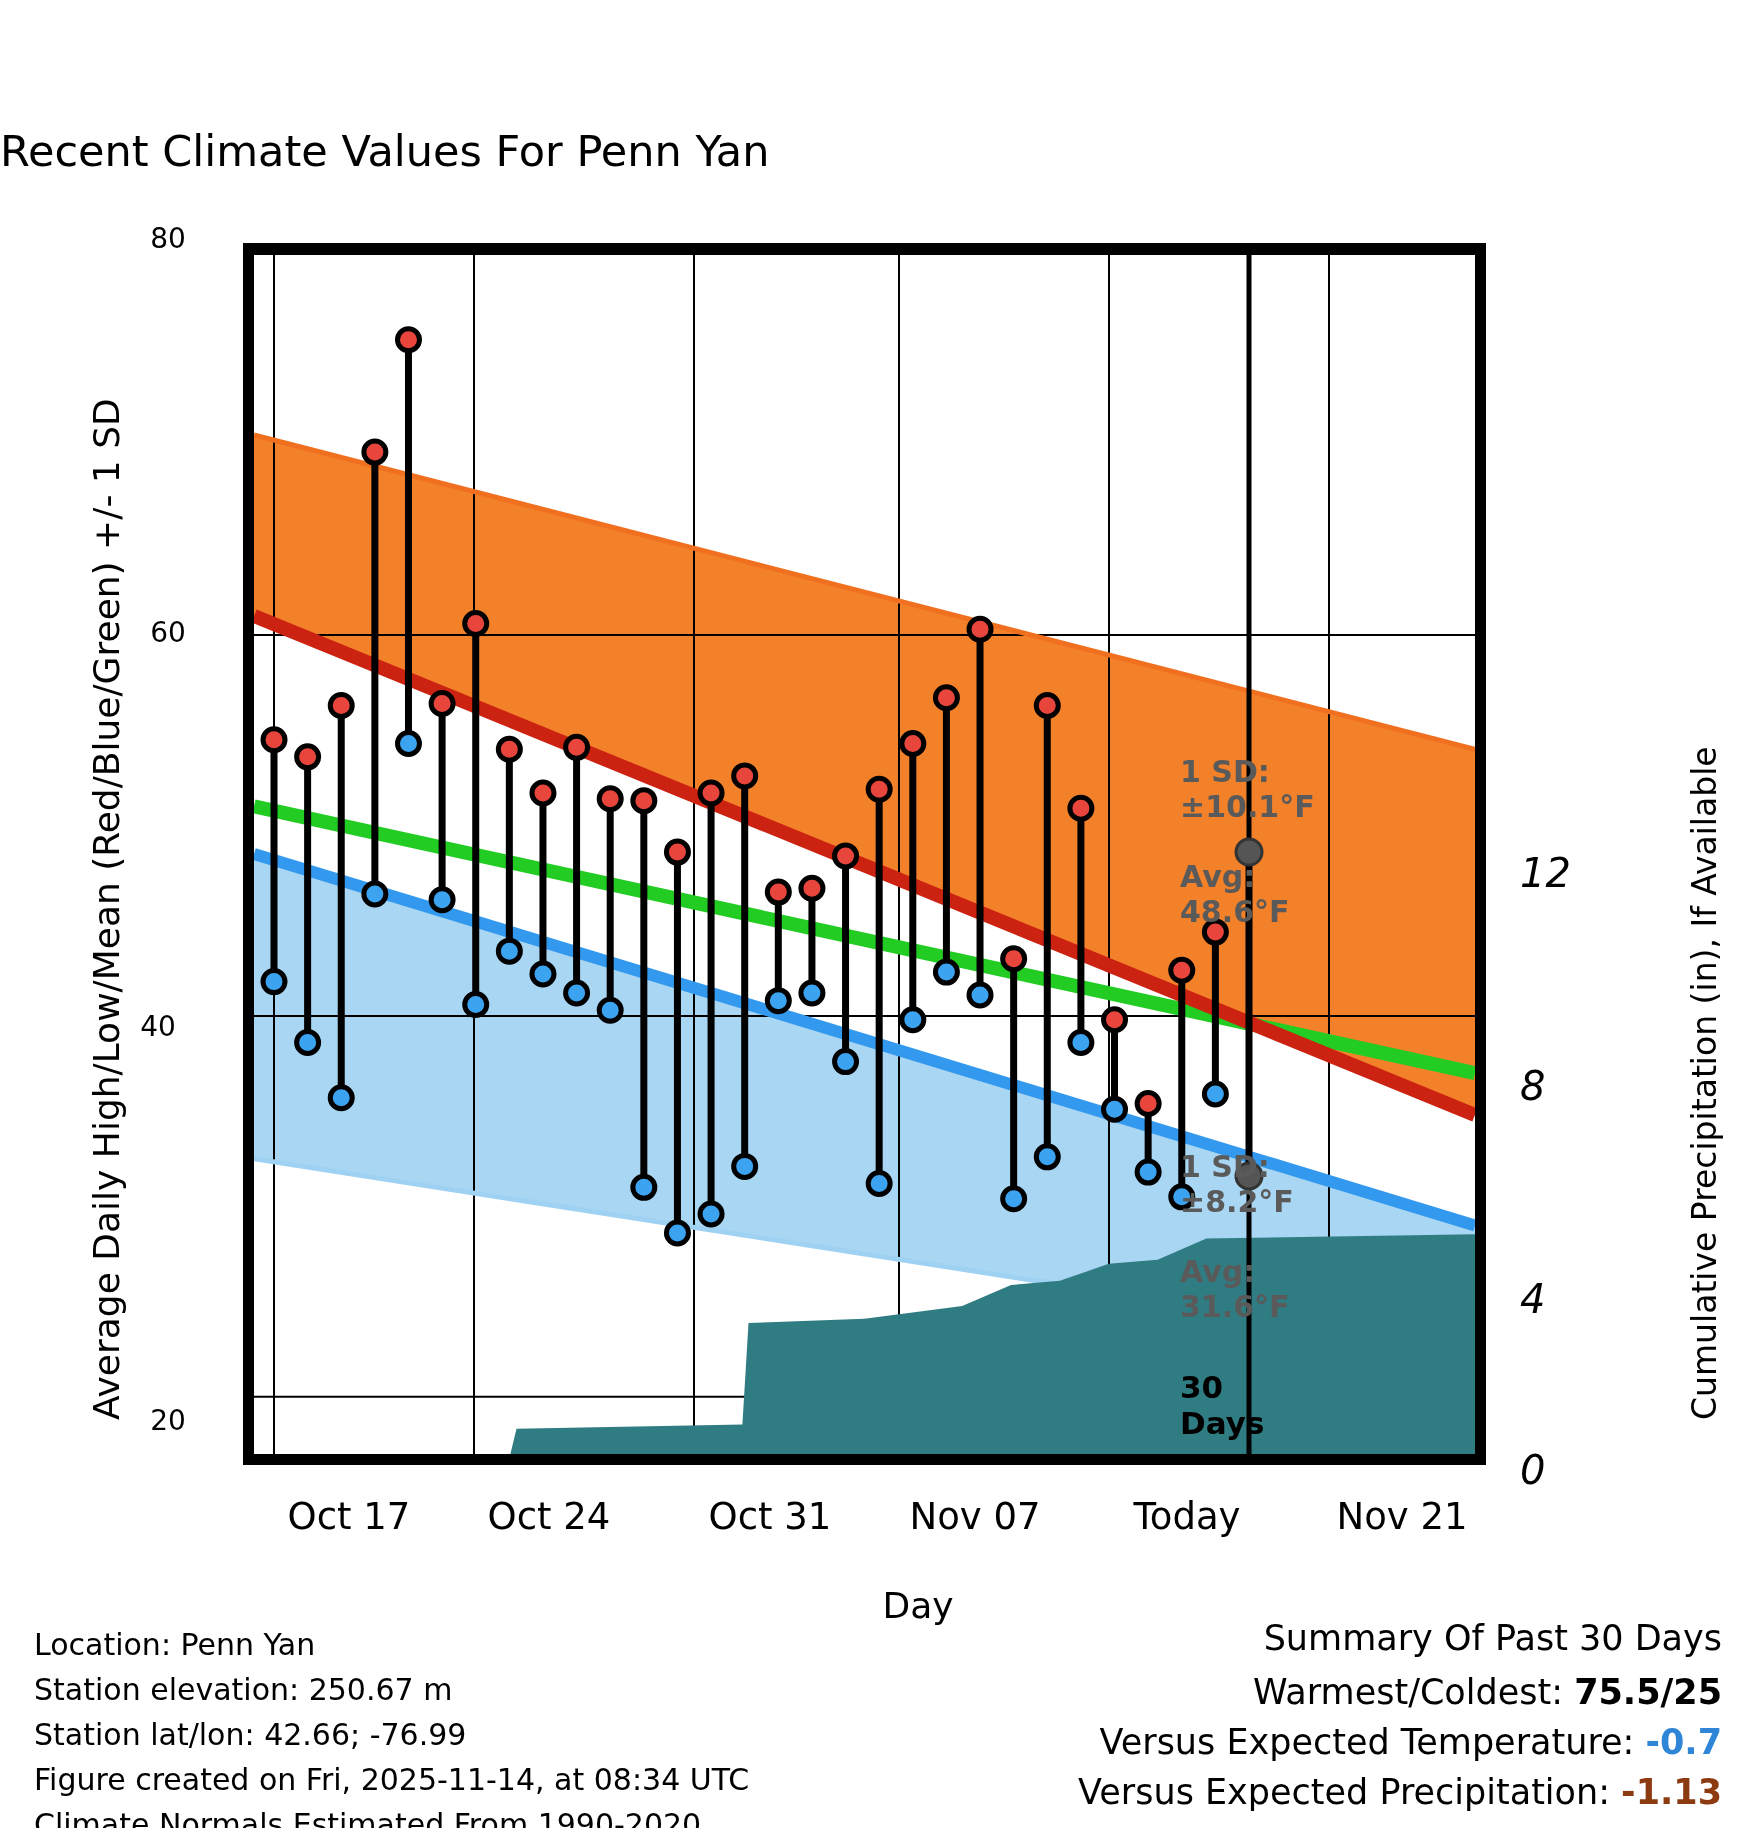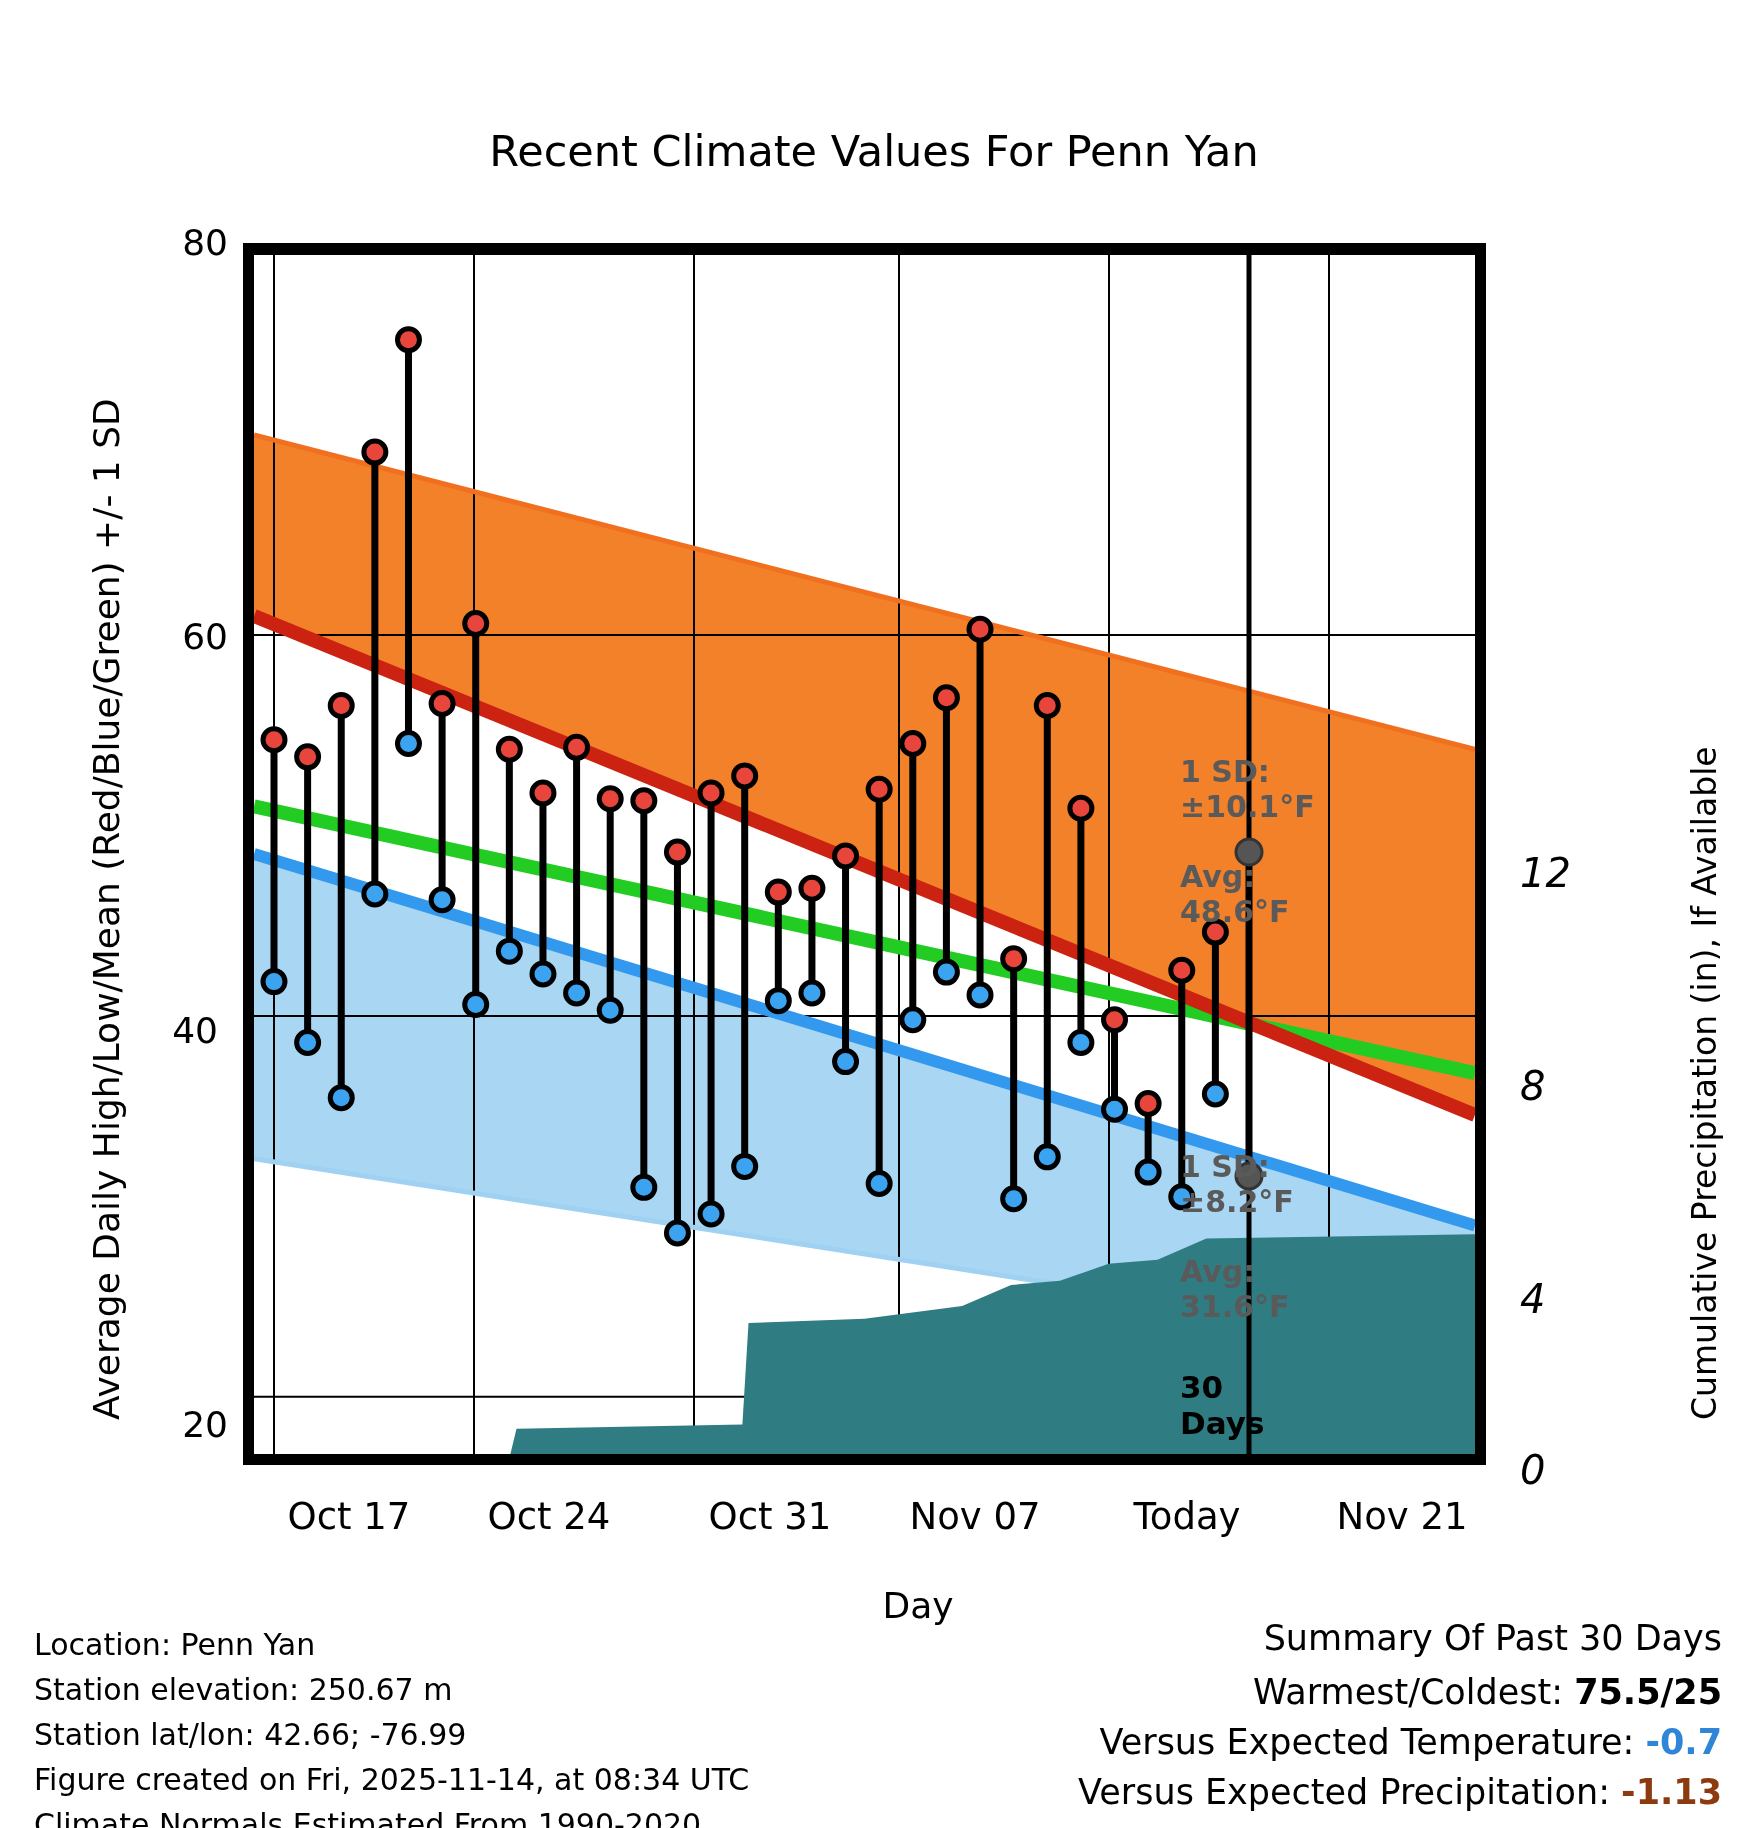--- a/index.html
+++ b/index.html
@@ -1,31 +1,31 @@
 <!DOCTYPE html>
 <html><head>
 <meta charset="utf-8">
 <style>
   html,body{margin:0;padding:0;background:#ffffff;}
   body{width:1748px;height:1828px;font-family:"DejaVu Sans",sans-serif;color:#000;}
   #root{position:relative;width:1748px;height:1828px;}
 
-  .title{position:absolute;left:0;top:126px;width:1748px;text-align:center;font-size:43px;}
+  .title{position:absolute;left:0;top:126px;width:1748px;font-size:43px;}
 
   .ylabel-left{position:absolute;transform:rotate(-90deg);transform-origin:left top;
     font-size:36px;white-space:nowrap;}
   .ylabel-right{position:absolute;transform:rotate(-90deg);transform-origin:left top;
     font-size:33px;white-space:nowrap;}
   .xlabel{position:absolute;width:1748px;text-align:center;font-size:36px;}
 
   
   #plot{position:absolute;left:243px;top:243px;width:1243px;height:1222px;
         border:11px solid #000;box-sizing:border-box;overflow:hidden;background:#fff;}
   #inner{position:absolute;inset:0;}
-  .ylab{position:absolute;font-size:36px;text-align:right;width:120px;}
+  .ylab{position:absolute;font-size:28px;text-align:center;width:120px;}
   .yrlab{position:absolute;font-size:40px;text-align:left;width:120px;font-style:italic;}
   .xtick{position:absolute;font-size:37px;text-align:center;width:260px;}
 
   .annot{position:absolute;font-size:30px;color:#5a5a5a;font-weight:bold;line-height:1.15;}
   .annot30{position:absolute;font-size:31px;color:#000;font-weight:bold;line-height:1.15;}
 
   .footL{position:absolute;left:34px;font-size:30px;}
   .footR{position:absolute;right:26px;font-size:35px;text-align:right;white-space:nowrap;}
   .footR b{font-weight:bold;}
   .blue{color:#2f86d6;font-weight:bold;}

